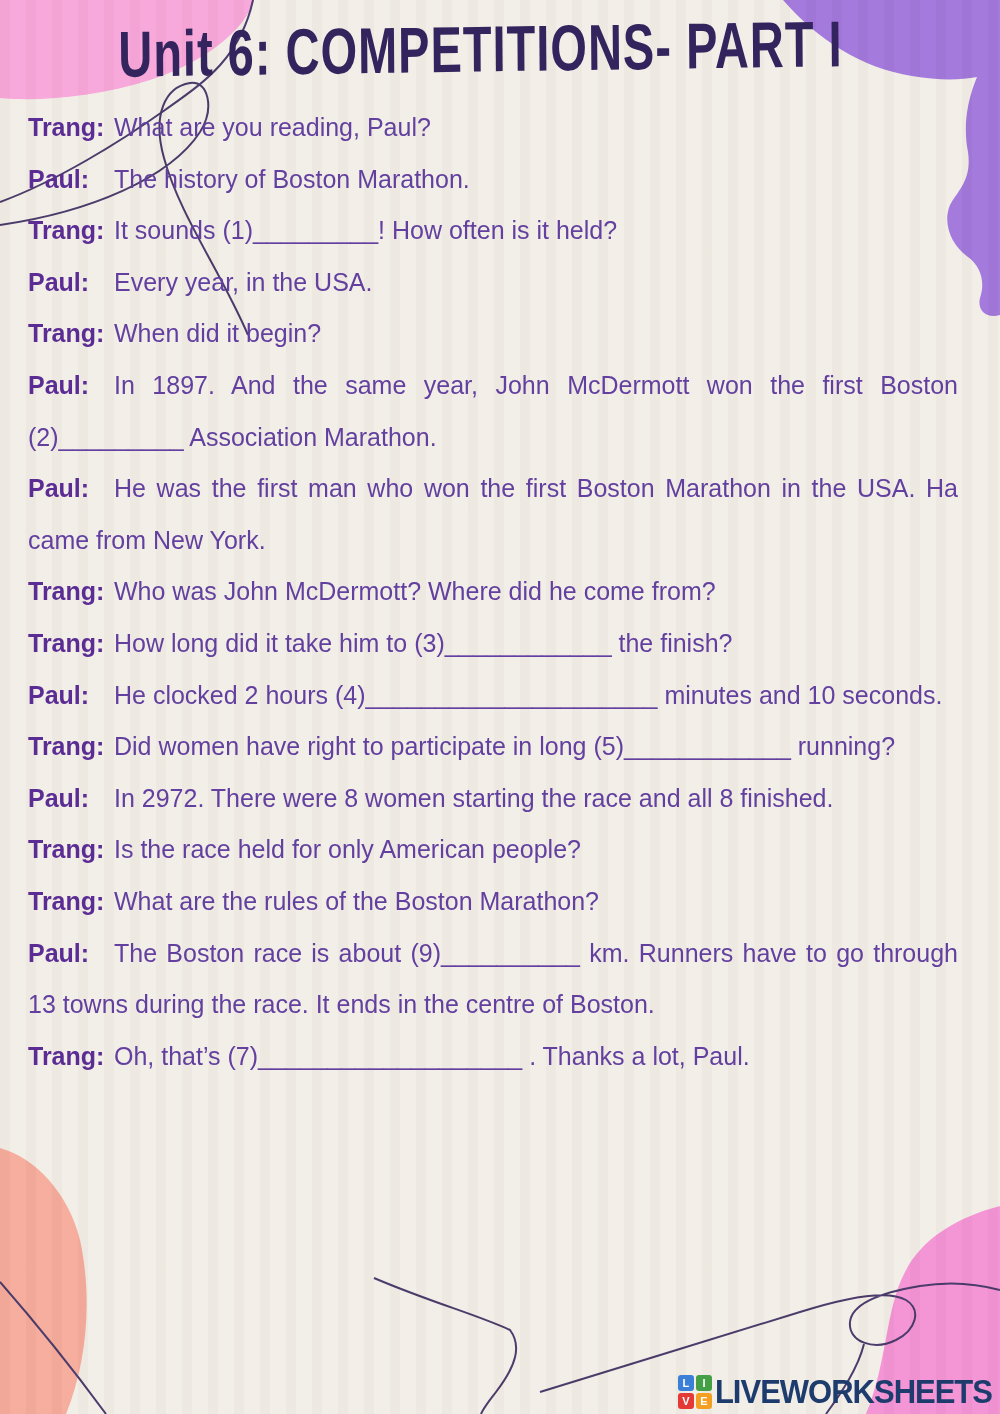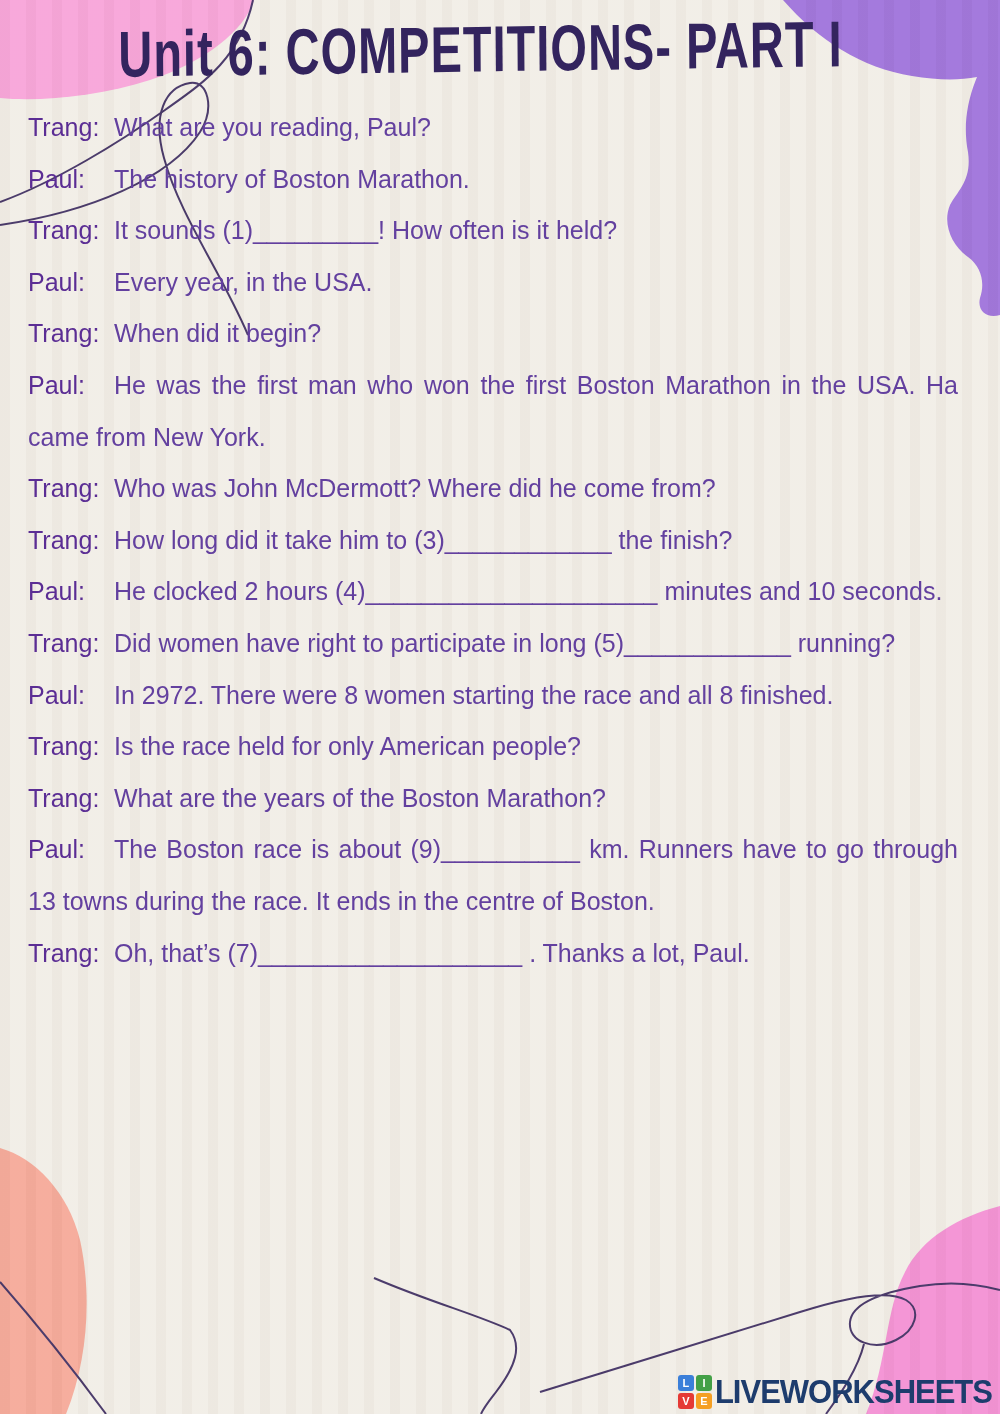--- a/index.html
+++ b/index.html
@@ -24,21 +24,21 @@
     letter-spacing:1px;white-space:nowrap;
     transform:scaleY(1.38) rotate(-0.6deg);transform-origin:left top;
   }
   .dialogue{
     position:absolute;left:28px;top:102px;width:930px;
     font-size:25px;line-height:51.6px;color:var(--body_text);
   }
   .dialogue p.turn{margin:0;text-align:justify;}
   .dialogue .speaker{
     display:inline-block;min-width:86px;
-    font-weight:normal;color:var(--speaker_text);
+    font-weight:bold;color:var(--speaker_text);
   }
   .footer-logo{
     position:absolute;right:8px;top:1373px;height:38px;
     display:flex;align-items:center;gap:3px;
   }
   .logo-tiles{
     display:grid;grid-template-columns:16px 16px;grid-auto-rows:16px;gap:2px;
   }
   .logo-tiles .tile{
     border-radius:3px;color:#ffffff;font-size:11px;font-weight:bold;
@@ -71,28 +71,29 @@
 <div class="texture"></div>
 
 <div class="page-title">Unit 6: COMPETITIONS- PART I</div>
 
 <div class="dialogue">
     <p class="turn"><span class="speaker">Trang:</span><span>What are you reading, Paul?</span></p>
     <p class="turn"><span class="speaker">Paul:</span><span>The history of Boston Marathon.</span></p>
     <p class="turn"><span class="speaker">Trang:</span><span>It sounds (1)_________! How often is it held?</span></p>
     <p class="turn"><span class="speaker">Paul:</span><span>Every year, in the USA.</span></p>
     <p class="turn"><span class="speaker">Trang:</span><span>When did it begin?</span></p>
+    <p class="turn"><span class="speaker">Paul:</span><span>In 1897. And the same year, John McDermott won the first Boston (2)_________ Association Marathon.</span></p>
     <p class="turn"><span class="speaker">Paul:</span><span>He was the first man who won the first Boston Marathon in the USA. Ha came from New York.</span></p>
     <p class="turn"><span class="speaker">Trang:</span><span>Who was John McDermott? Where did he come from?</span></p>
     <p class="turn"><span class="speaker">Trang:</span><span>How long did it take him to (3)____________ the finish?</span></p>
     <p class="turn"><span class="speaker">Paul:</span><span>He clocked 2 hours (4)_____________________ minutes and 10 seconds.</span></p>
     <p class="turn"><span class="speaker">Trang:</span><span>Did women have right to participate in long (5)____________ running?</span></p>
     <p class="turn"><span class="speaker">Paul:</span><span>In 2972. There were 8 women starting the race and all 8 finished.</span></p>
     <p class="turn"><span class="speaker">Trang:</span><span>Is the race held for only American people?</span></p>
-    <p class="turn"><span class="speaker">Trang:</span><span>What are the years of the Boston Marathon?</span></p>
+    <p class="turn"><span class="speaker">Trang:</span><span>What are the rules of the Boston Marathon?</span></p>
     <p class="turn"><span class="speaker">Paul:</span><span>The Boston race is about (9)__________ km. Runners have to go through 13 towns during the race. It ends in the centre of Boston.</span></p>
     <p class="turn"><span class="speaker">Trang:</span><span>Oh, that’s (7)___________________ . Thanks a lot, Paul.</span></p>
   </div>
 
 <div class="footer-logo">
   <div class="logo-tiles">
       <span class="tile" style="background: rgb(59, 127, 217);">L</span>
       <span class="tile" style="background: rgb(67, 160, 71);">I</span>
       <span class="tile" style="background: rgb(229, 57, 53);">V</span>
       <span class="tile" style="background: rgb(245, 159, 34);">E</span>

